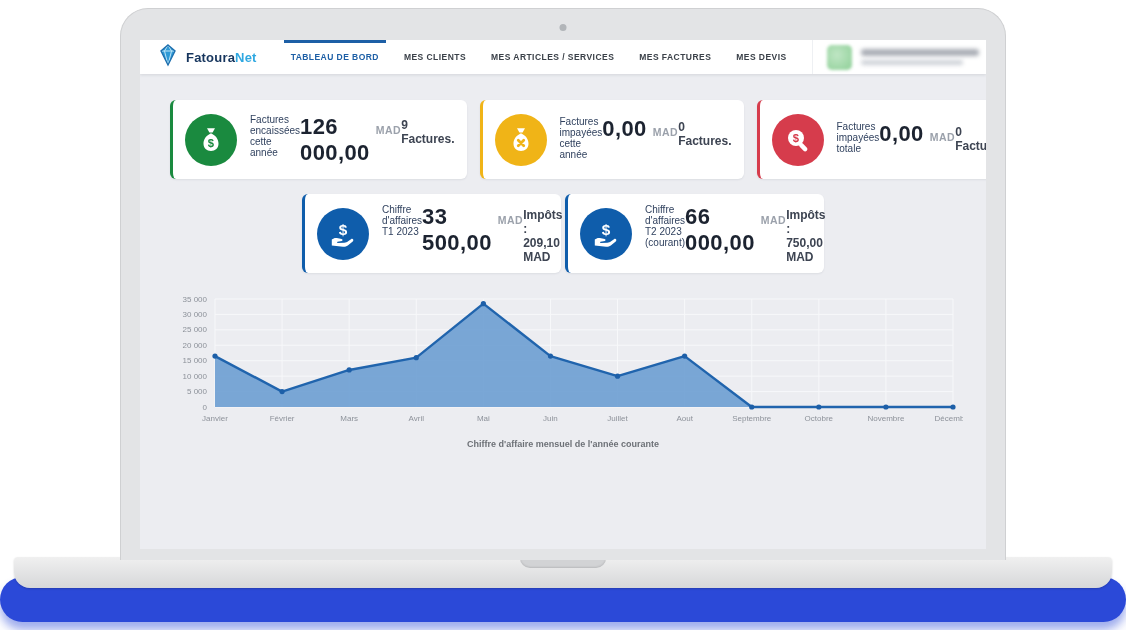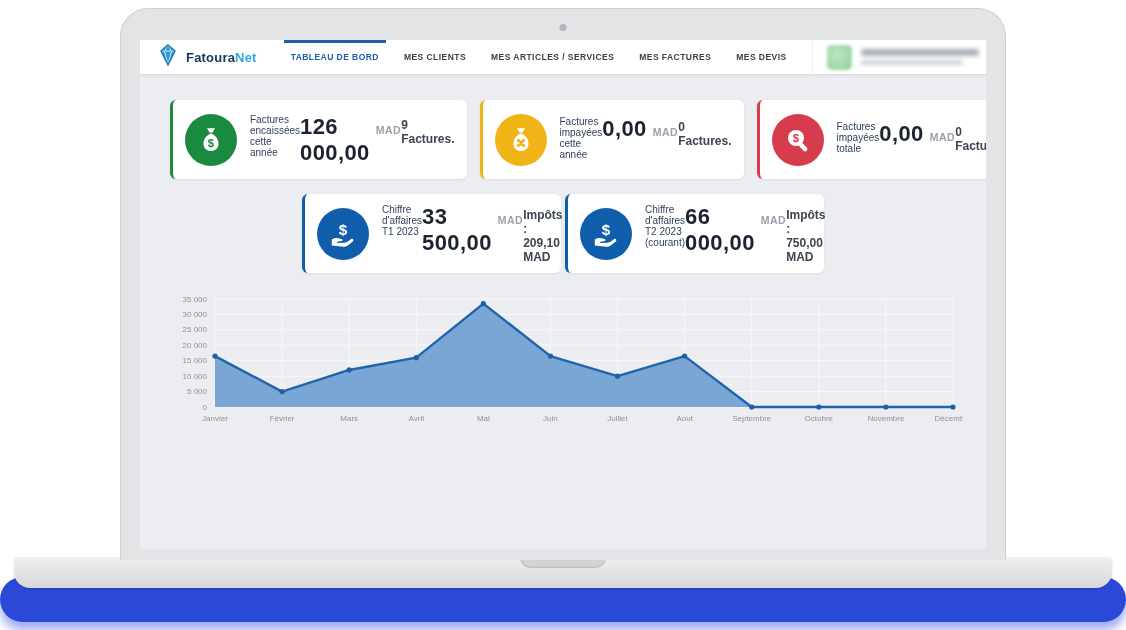--- a/index.html
+++ b/index.html
@@ -235,17 +235,18 @@
             <circle cx="253.27272727272728" cy="66.62857142857143" r="2.6" fill="#1d5fa8"></circle>
             <circle cx="320.3636363636364" cy="12.62857142857142" r="2.6" fill="#1d5fa8"></circle>
             <circle cx="387.45454545454544" cy="65.08571428571429" r="2.6" fill="#1d5fa8"></circle>
             <circle cx="454.54545454545456" cy="85.14285714285714" r="2.6" fill="#1d5fa8"></circle>
             <circle cx="521.6363636363636" cy="65.08571428571429" r="2.6" fill="#1d5fa8"></circle>
             <circle cx="588.7272727272727" cy="116" r="2.6" fill="#1d5fa8"></circle>
             <circle cx="655.8181818181819" cy="116" r="2.6" fill="#1d5fa8"></circle>
             <circle cx="722.9090909090909" cy="116" r="2.6" fill="#1d5fa8"></circle>
             <circle cx="790" cy="116" r="2.6" fill="#1d5fa8"></circle>
           </svg>
+        <div class="chart-title">Chiffre d'affaire mensuel de l'année courante</div>
       </div>
 
     </div>
   </div>
 </div>
 
 </body></html>

